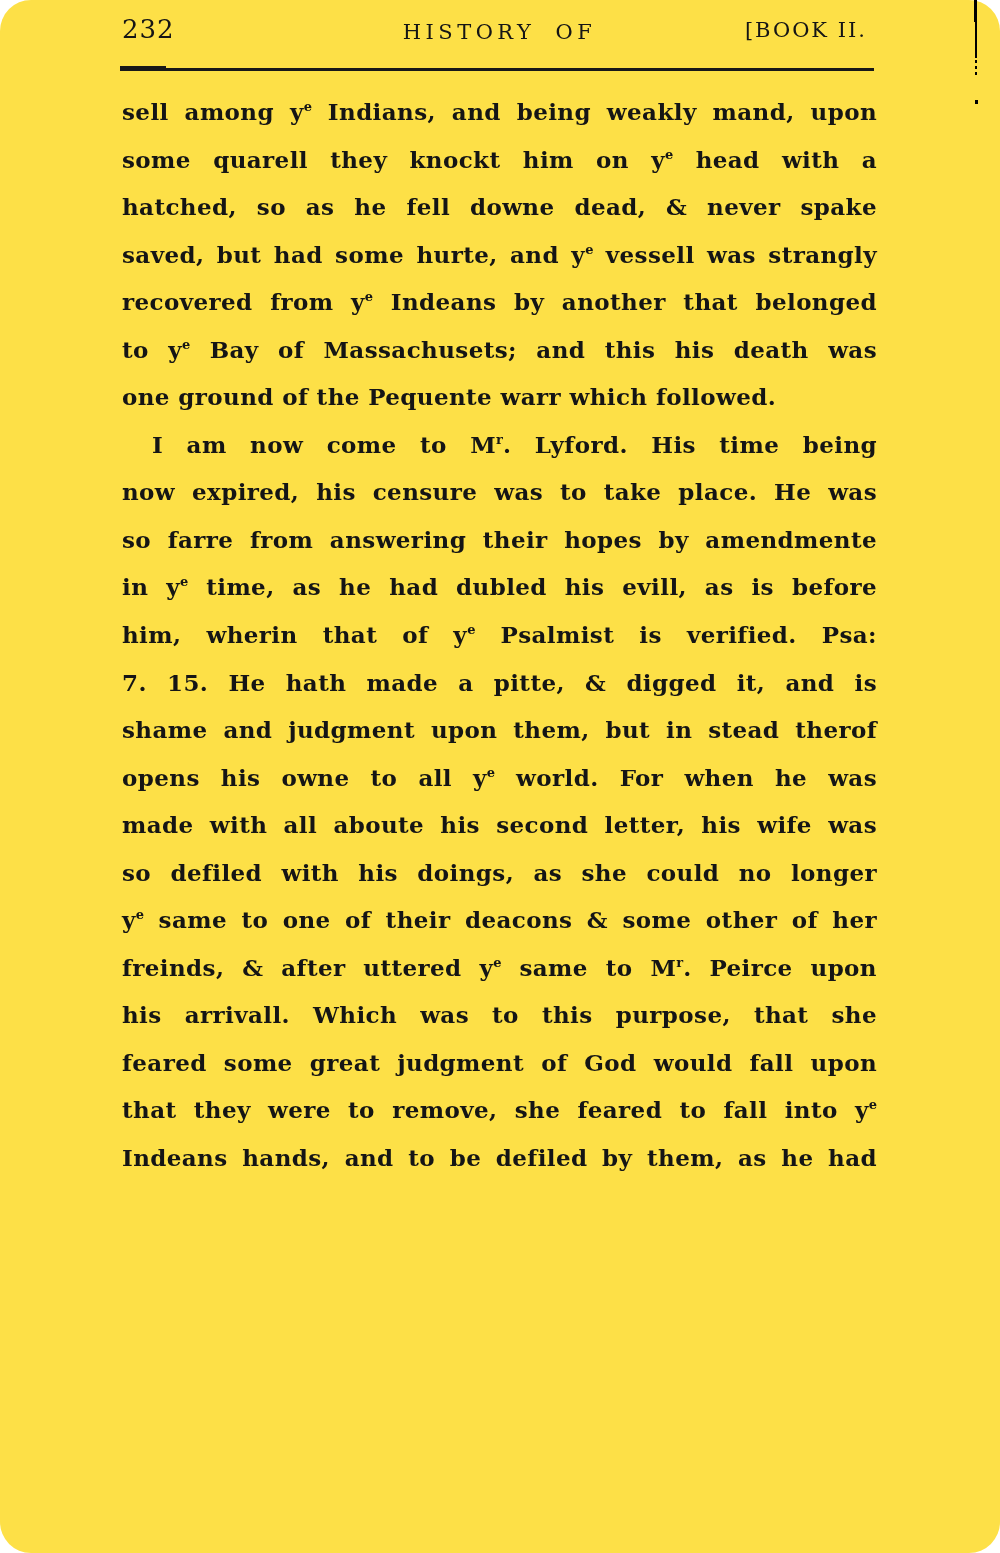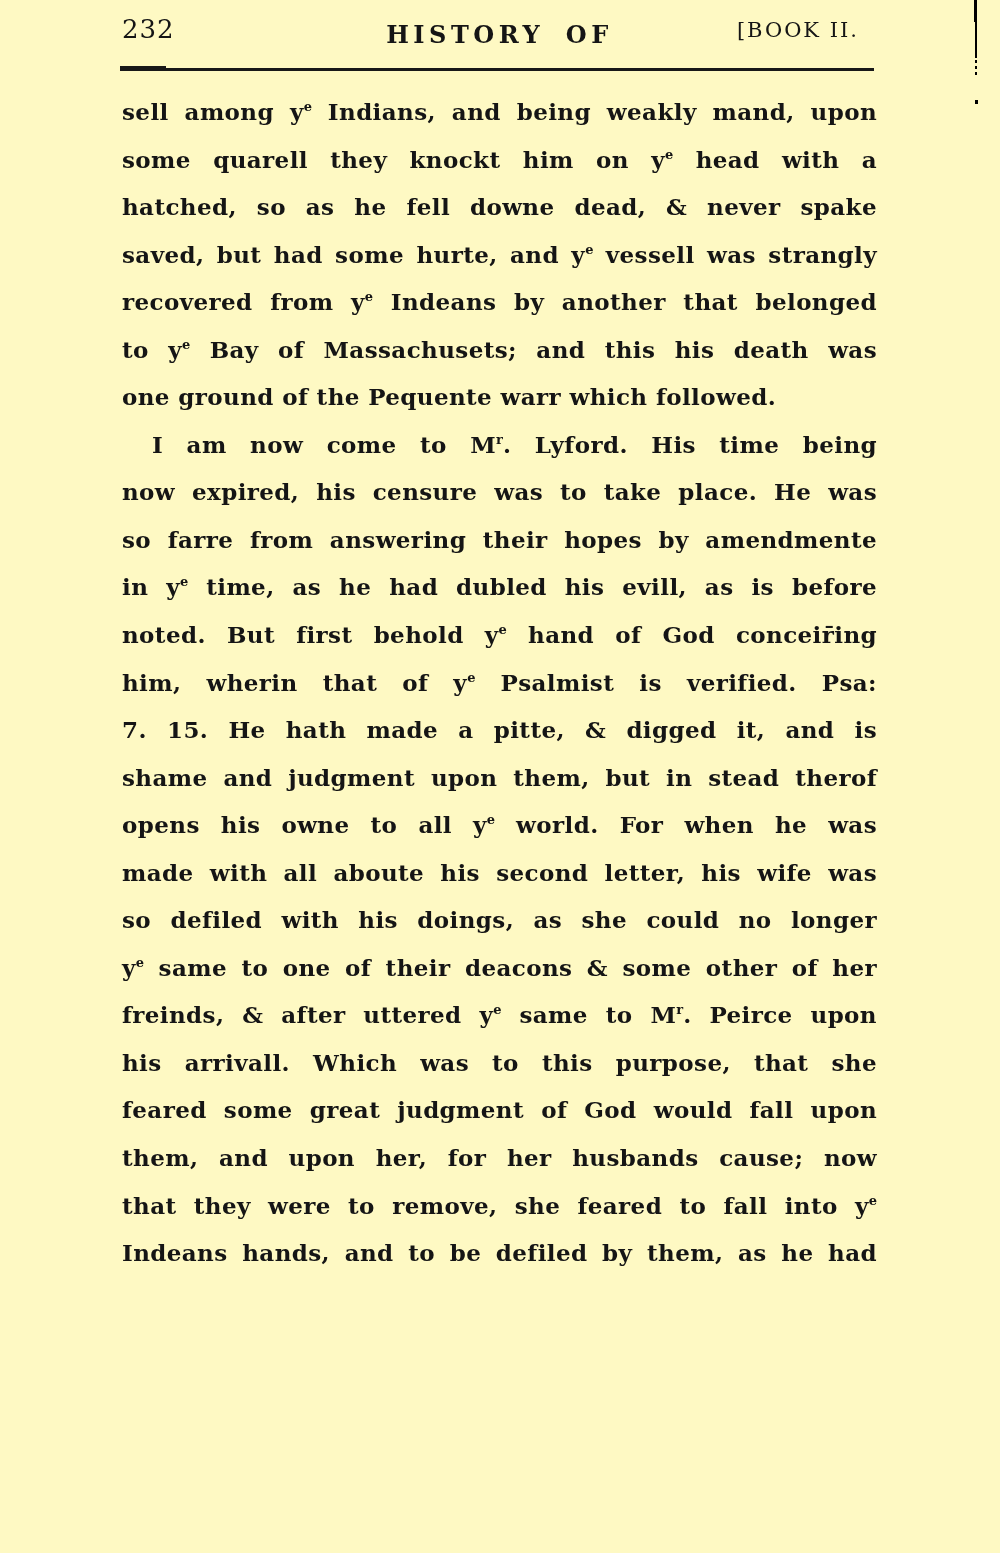--- a/index.html
+++ b/index.html
@@ -4,35 +4,35 @@
 <style>
   html, body { margin: 0; padding: 0; }
   body {
     width: 1000px; height: 1553px;
     background: #ffffff;
     font-family: "DejaVu Serif", serif;
     color: #151515;
     position: relative;
     overflow: hidden;
   }
-  .sheet { position: absolute; inset: 0; background: #fef9c3; }
+  .sheet { position: absolute; inset: 0; background: #fde047; border-radius: 31px; }
 
   
   .page-header { position: absolute; left: 122px; top: 12px; width: 755px; height: 44px; }
   .page-number {
     position: absolute; left: 0; top: 2px;
     font-size: 26px; letter-spacing: 1px;
   }
   .running-title {
     position: absolute; left: 0; right: 0; top: 8px;
     text-align: center;
-    font-size: 24px; letter-spacing: 4.5px; word-spacing: 9px; font-weight: bold;
+    font-size: 21px; letter-spacing: 4.5px; word-spacing: 9px;
   }
   .book-header {
-    position: absolute; right: 18px; top: 6px;
+    position: absolute; right: 10px; top: 6px;
     font-size: 21px; letter-spacing: 2px;
   }
   .header-rule {
     position: absolute; left: 120px; top: 68px;
     width: 754px; height: 3px; background: #181818;
   }
   .header-rule::before {
     content: ""; position: absolute; left: 0; top: -2px;
     width: 46px; height: 2px; background: #181818;
   }
@@ -76,32 +76,30 @@
       <div class="line j">some quarell they knockt him on y<sup>e</sup> head with a</div>
       <div class="line j">hatched, so as he fell downe dead, &amp; never spake</div>
       <div class="line j">saved, but had some hurte, and y<sup>e</sup> vessell was strangly</div>
       <div class="line j">recovered from y<sup>e</sup> Indeans by another that belonged</div>
       <div class="line j">to y<sup>e</sup> Bay of Massachusets; and this his death was</div>
       <div class="line">one ground of the Pequente warr which followed.</div>
       <div class="line j ind">I am now come to M<sup>r</sup>. Lyford.  His time being</div>
       <div class="line j">now expired, his censure was to take place.  He was</div>
       <div class="line j">so farre from answering their hopes by amendmente</div>
       <div class="line j">in y<sup>e</sup> time, as he had dubled his evill, as is before</div>
-      <div class="line j">noted.  But first behold y<sup>e</sup> hand of God conceir̄ing</div>
       <div class="line j">him, wherin that of y<sup>e</sup> Psalmist is verified.  Psa:</div>
       <div class="line j">7. 15.  He hath made a pitte, &amp; digged it, and is</div>
       <div class="line j">shame and judgment upon them, but in stead therof</div>
       <div class="line j">opens his owne to all y<sup>e</sup> world.  For when he was</div>
       <div class="line j">made with all aboute his second letter, his wife was</div>
       <div class="line j">so defiled with his doings, as she could no longer</div>
       <div class="line j">y<sup>e</sup> same to one of their deacons &amp; some other of her</div>
       <div class="line j">freinds, &amp; after uttered y<sup>e</sup> same to M<sup>r</sup>. Peirce upon</div>
       <div class="line j">his arrivall.  Which was to this purpose, that she</div>
       <div class="line j">feared some great judgment of God would fall upon</div>
-      <div class="line j">them, and upon her, for her husbands cause; now</div>
       <div class="line j">that they were to remove, she feared to fall into y<sup>e</sup></div>
       <div class="line j">Indeans hands, and to be defiled by them, as he had</div>
     </main>
 
   <div class="artifact-line-a"></div>
   <div class="artifact-line-b"></div>
   <div class="artifact-line-c"></div>
   <div class="artifact-dot"></div>
 
 </div>

